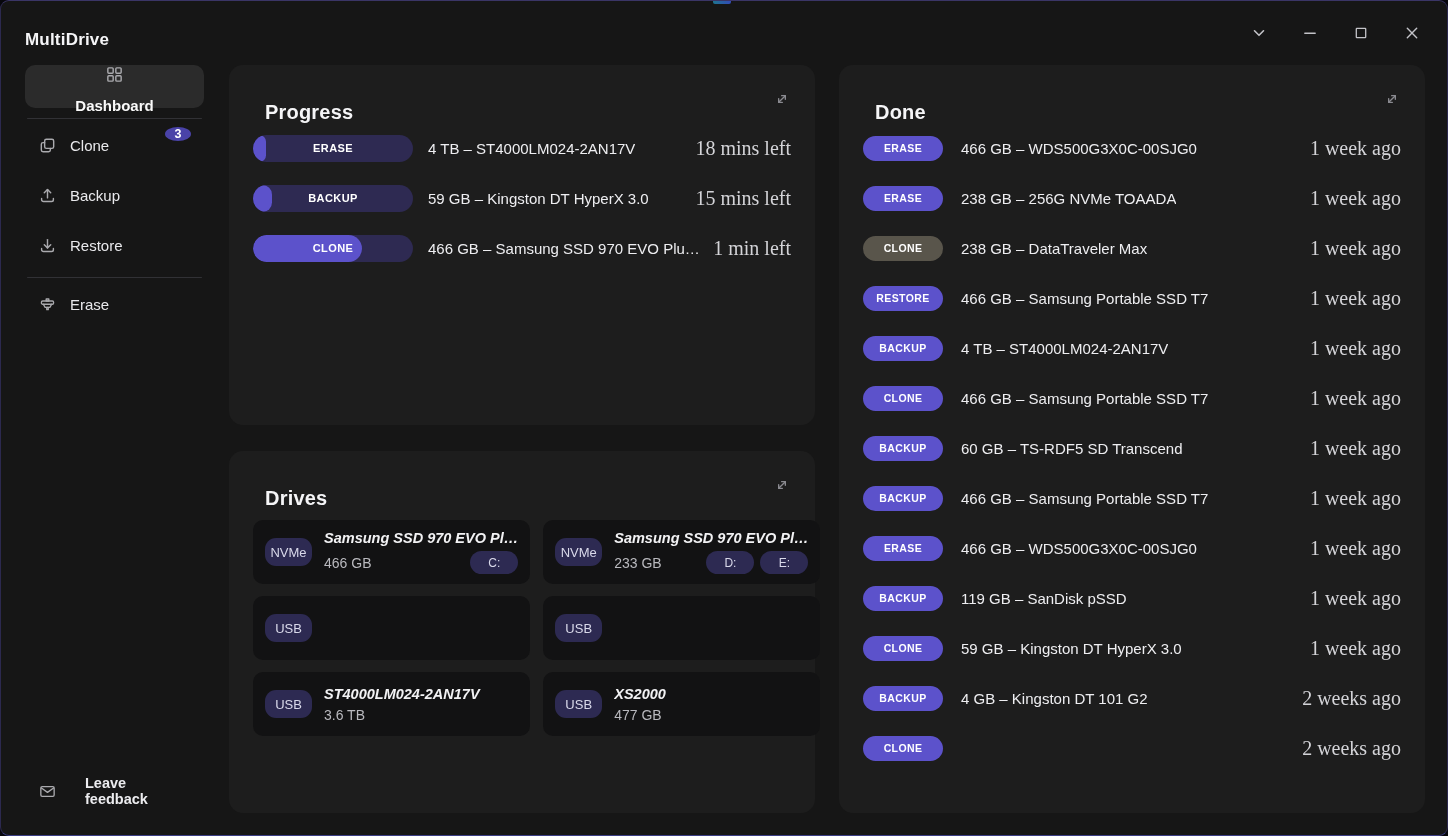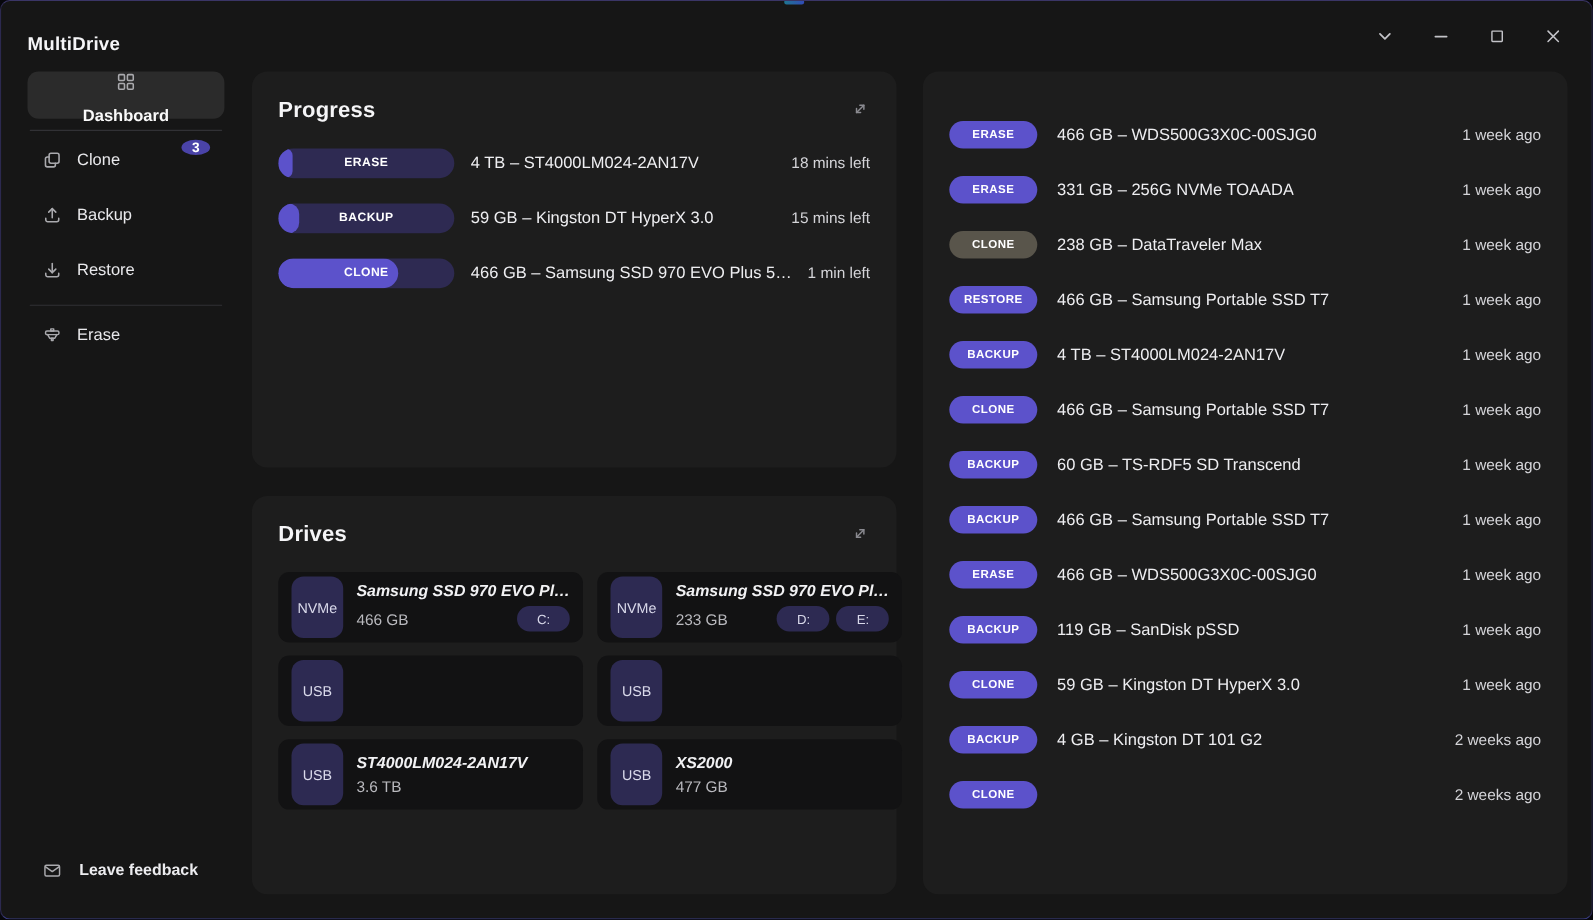--- a/index.html
+++ b/index.html
@@ -25,51 +25,51 @@
   .sidebar{position:absolute;left:24px;top:64px;bottom:24px;width:179px;display:flex;flex-direction:column;}
   .sidebar ul{list-style:none;margin:0;padding:0;}
   .side-item{height:43px;display:flex;align-items:center;gap:13px;padding:0 13px;border-radius:10px;
     color:#e9e9ec;font-size:15px;font-weight:500;cursor:pointer;margin-bottom:7px;}
   .side-item.active{background:var(--active-item-bg,#2b2b2b);font-weight:600;color:#fafafa;flex-direction:column;}
   .side-icon{color:#aaaaae;width:19px;height:19px;flex:0 0 auto;}
   .side-icon svg{width:19px;height:19px;}
   .side-badge{margin-left:auto;width:26px;height:26px;border-radius:50%;background:var(--accent-dark,#4a43a8);
     color:#fff;font-size:12.5px;font-weight:700;display:flex;align-items:center;justify-content:center;}
   .divider{height:1px;background:#313135;margin:10px 2px 5px;border-radius:1px;}
-  .feedback{margin-top:auto;display:flex;align-items:center;gap:15px;padding:0 13px;height:40px;
+  .feedback{margin-top:auto;display:flex;align-items:center;gap:28px;padding:0 13px;height:40px;
     font-size:14.5px;font-weight:600;color:#ececef;cursor:pointer;}
   .feedback .icon{color:#aaaaae;width:19px;height:19px;}
   .feedback .icon svg{width:19px;height:19px;}
 
   
   .panel{position:absolute;background:var(--panel-bg,#1d1d1d);border-radius:14px;padding:22px 24px;}
   #panel-progress{left:228px;top:64px;width:586px;height:360px;}
   #panel-drives{left:228px;top:450px;width:586px;height:362px;}
   #panel-done{left:838px;top:64px;width:586px;height:748px;}
   .panel-head{display:flex;align-items:flex-start;justify-content:space-between;height:26px;}
-  .panel-head h2{margin:0;font-size:20px;line-height:26px;font-weight:700;color:#f5f5f7;letter-spacing:.2px;}
+  .panel-head h2{margin:12px;font-size:20px;line-height:26px;font-weight:700;color:#f5f5f7;letter-spacing:.2px;}
   .expand{background:none;border:none;padding:0;margin-top:3px;color:#8a8a90;cursor:pointer;}
   .expand svg{width:18px;height:18px;display:block;}
 
   
   .plist{margin-top:10px;}
   .prow{display:flex;align-items:center;height:50px;}
   .pbar{position:relative;width:160px;height:27px;border-radius:14px;background:var(--progress-track,#2e2a52);
     overflow:hidden;flex:0 0 auto;}
   .pfill{position:absolute;left:0;top:0;bottom:0;border-radius:14px;background:var(--accent,#5c52cb);}
   .plabel{position:absolute;inset:0;display:flex;align-items:center;justify-content:center;
     font-size:11px;font-weight:700;letter-spacing:.4px;color:#fff;}
   .device{margin-left:15px;font-size:15px;color:#eeeef1;white-space:nowrap;overflow:hidden;text-overflow:ellipsis;}
-  .time{margin-left:auto;padding-left:12px;font-size:14px;color:#d4d4d8;white-space:nowrap;}
+  .time{margin-left:auto;padding-left:12px;font-size:20px;color:#d4d4d8;white-space:nowrap;font-family:Liberation Serif, serif;}
 
   
   .dgrid{margin-top:21px;display:grid;grid-template-columns:1fr 1fr;gap:12px 13px;}
   .card{background:var(--card-bg,#121213);border-radius:10px;height:64px;display:flex;align-items:center;
     padding:0 12px;cursor:pointer;}
-  .dbadge{width:47px;height:56px;border-radius:11px;background:var(--badge-bg,#2d2a52);color:#d9d9ea;
+  .dbadge{width:47px;height:28px;border-radius:11px;background:var(--badge-bg,#2d2a52);color:#d9d9ea;
     font-size:13px;display:flex;align-items:center;justify-content:center;flex:0 0 auto;}
   .dinfo{margin-left:12px;flex:1;min-width:0;}
   .dname{font-size:14.5px;font-weight:600;color:#f2f2f4;white-space:nowrap;overflow:hidden;text-overflow:ellipsis;font-style:italic;}
   .drow2{display:flex;align-items:center;margin-top:5px;}
   .dsize{font-size:14px;color:#b9b9be;text-align:center;}
   .dletters{margin-left:auto;display:flex;gap:6px;}
   .dletter{min-width:48px;height:23px;padding:0 10px;border-radius:12px;background:var(--badge-bg,#2d2a52);
     color:#d9d9ea;font-size:12px;display:flex;align-items:center;justify-content:center;}
 
   
@@ -287,29 +287,37 @@
       <div class="drow2">
         <span class="dsize">477 GB</span>
         <span class="dletters"></span>
       </div>
     </div>
   </div>
       </div>
   </section>
 
   <section class="panel" id="panel-done">
+    <div class="panel-head">
+      <h2>Done</h2>
+      <button class="expand"><span class="icon"><svg viewBox="0 0 20 20" fill="none" stroke="currentColor" stroke-linecap="round" stroke-linejoin="round" stroke-width="1.5">
+              <path d="M6.3 13.7 13.7 6.3"></path>
+              <path d="M9.6 6.3h4.1v4.1"></path>
+              <path d="M10.4 13.7H6.3V9.6"></path>
+            </svg></span></button>
+    </div>
     <div class="plist" id="done-list">
         <div class="done-row">
     <span class="pill">ERASE</span>
     <span class="device">466 GB – WDS500G3X0C-00SJG0</span>
     <span class="time">1 week ago</span>
   </div>
         <div class="done-row">
     <span class="pill">ERASE</span>
-    <span class="device">331 GB – 256G NVMe TOAADA</span>
+    <span class="device">238 GB – 256G NVMe TOAADA</span>
     <span class="time">1 week ago</span>
   </div>
         <div class="done-row">
     <span class="pill gray">CLONE</span>
     <span class="device">238 GB – DataTraveler Max</span>
     <span class="time">1 week ago</span>
   </div>
         <div class="done-row">
     <span class="pill">RESTORE</span>
     <span class="device">466 GB – Samsung Portable SSD T7</span>

